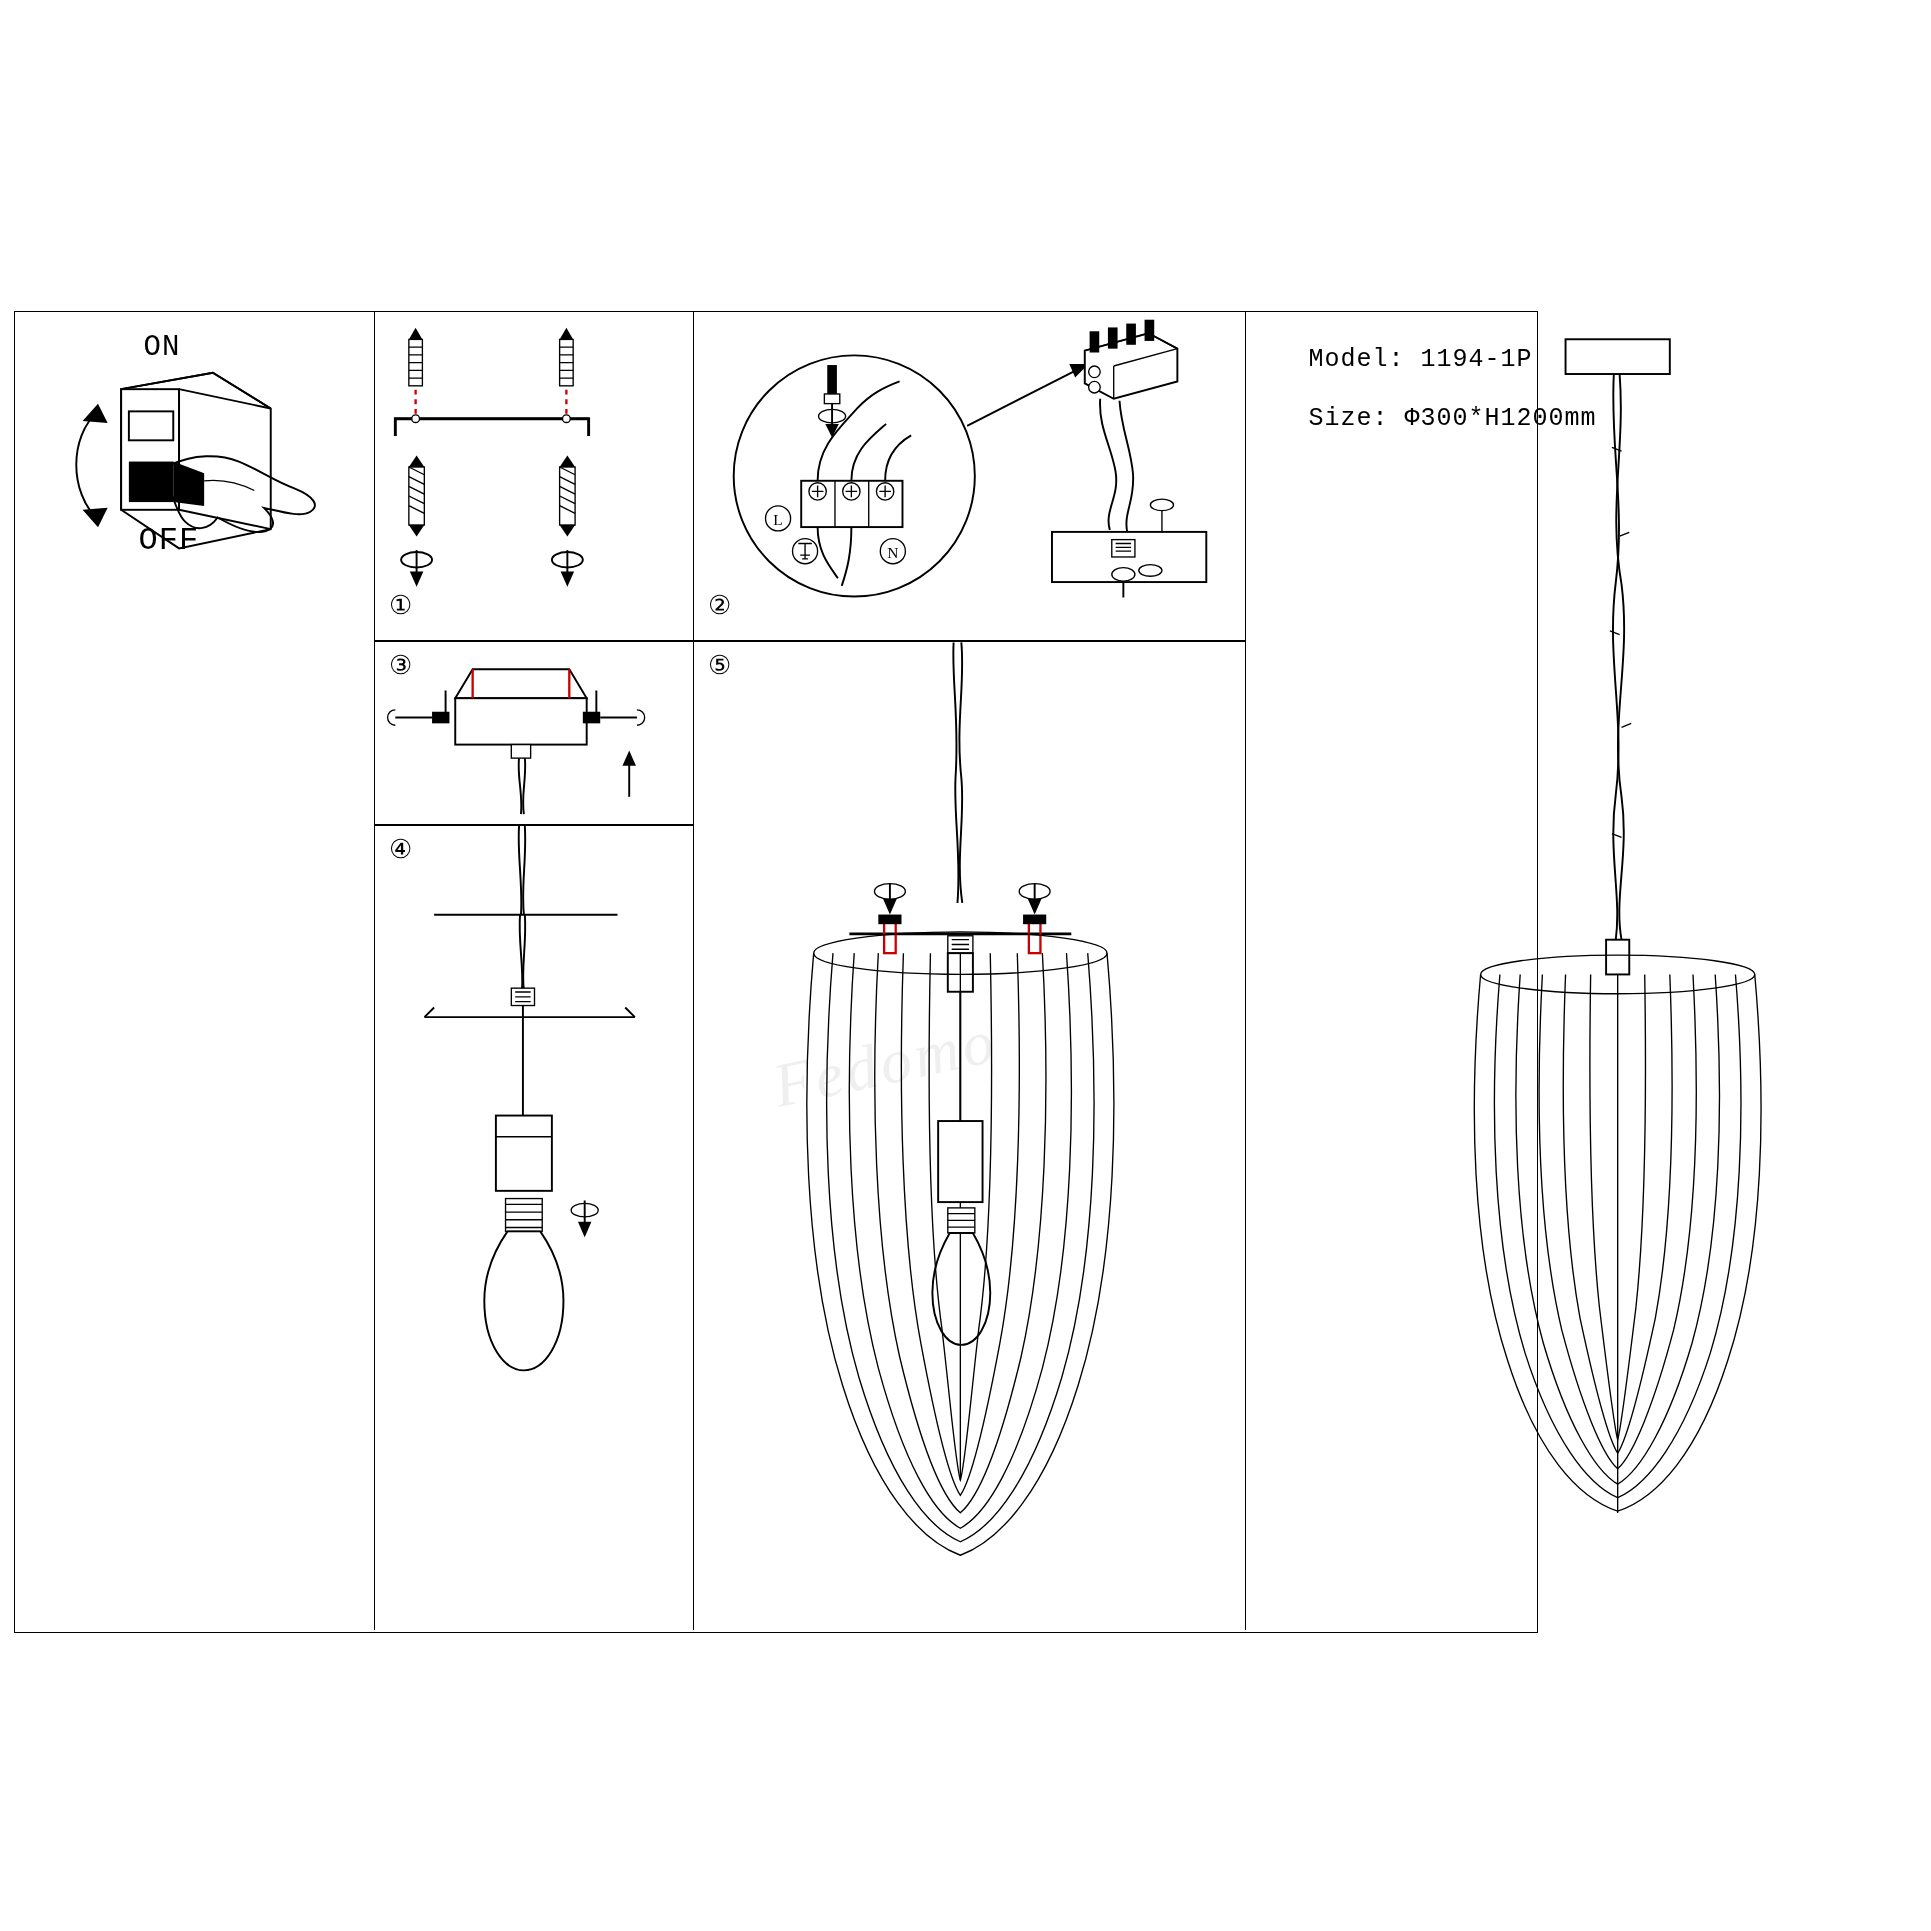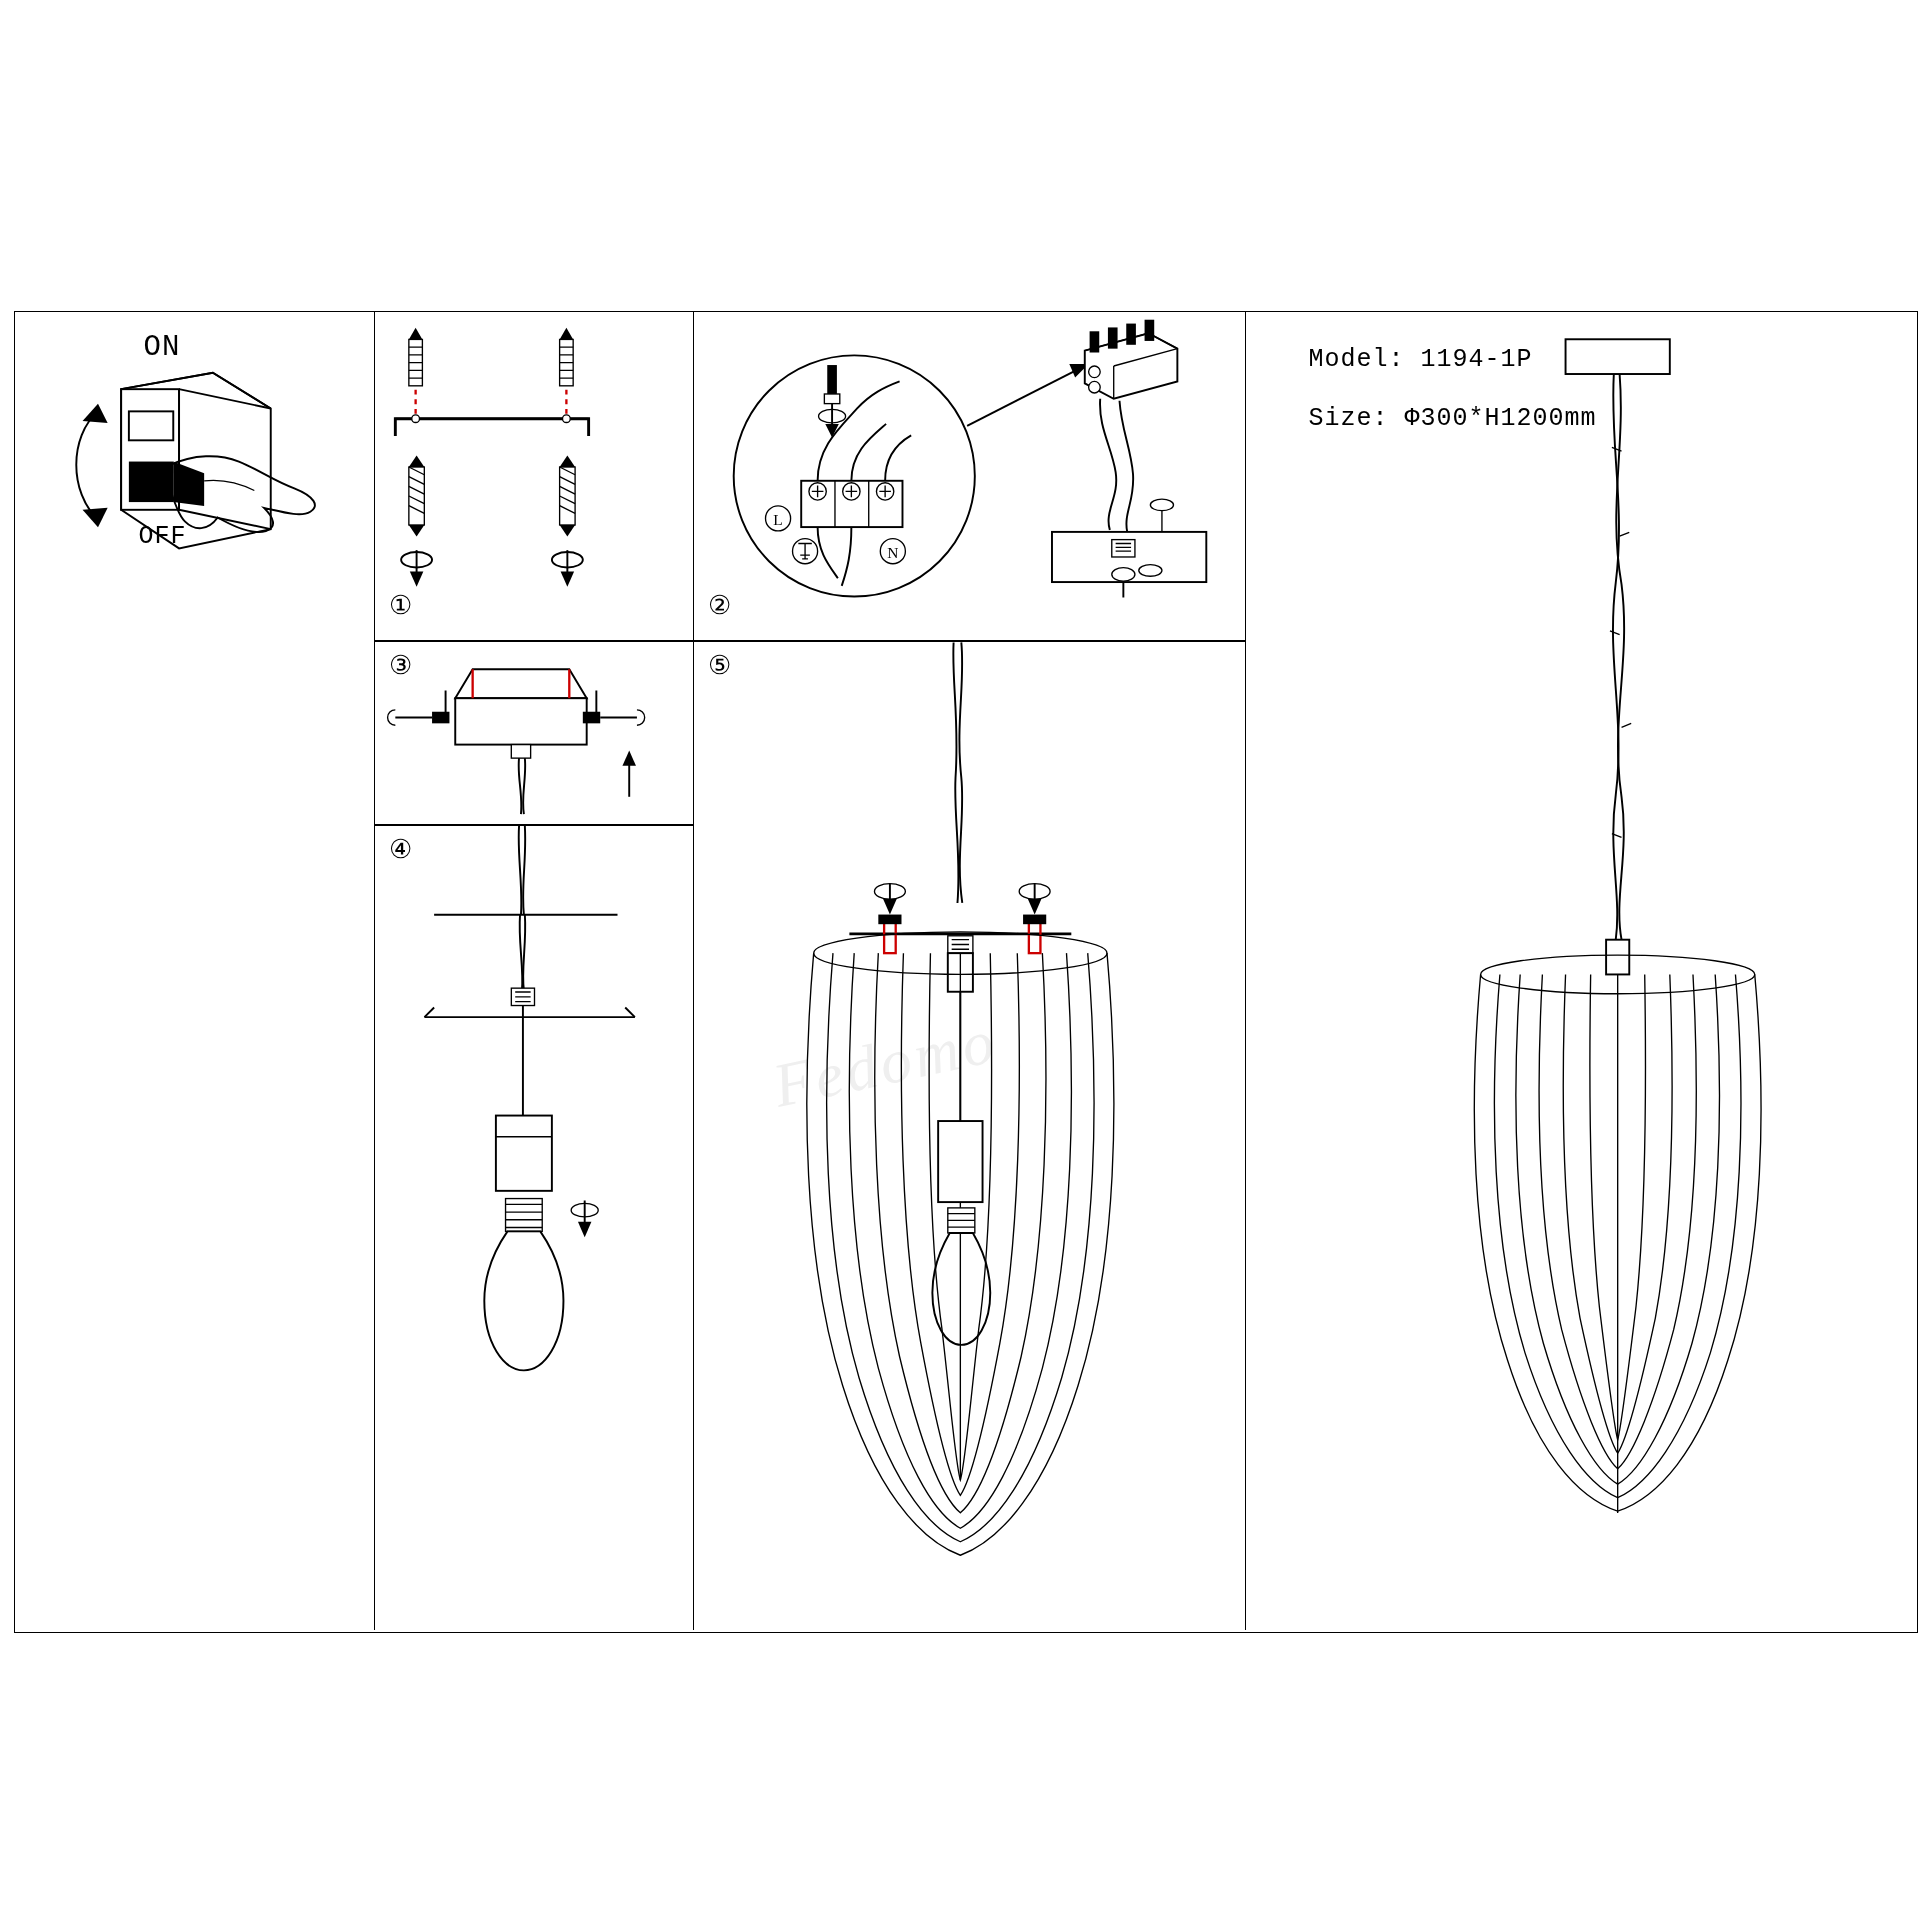--- a/index.html
+++ b/index.html
@@ -12,21 +12,21 @@
     height: 1931px;
     font-family: "Liberation Mono", monospace;
     color: #000;
     position: relative;
     overflow: hidden;
   }
   .sheet {
     position: absolute;
     left: 13.5px;
     top: 311px;
-    width: 1904px;
+    width: 1524px;
     height: 1322px;
     border: 1.9px solid #000;
     box-sizing: border-box;
   }
   .panel {
     position: absolute;
     box-sizing: border-box;
     overflow: hidden;
   }
   .vline, .hline {
@@ -36,21 +36,21 @@
   .vline { width: 1.9px; }
   .hline { height: 1.9px; }
 
   
   .txt {
     position: absolute;
     font-family: "Liberation Mono", monospace;
     white-space: nowrap;
   }
   .label-on   { font-size: 29px; letter-spacing: 1px; }
-  .label-off  { font-size: 25px; letter-spacing: 1px; }
+  .label-off  { font-size: 32px; letter-spacing: 1px; }
   .step-num   { font-size: 26px; }
   .spec       { font-size: 25px; letter-spacing: 1px; }
   .watermark {
     position: absolute;
     font-family: "Liberation Serif", serif;
     font-style: italic;
     font-size: 62px;
     color: #efefef;
     letter-spacing: 3.9px;
     transform: rotate(-12deg);

